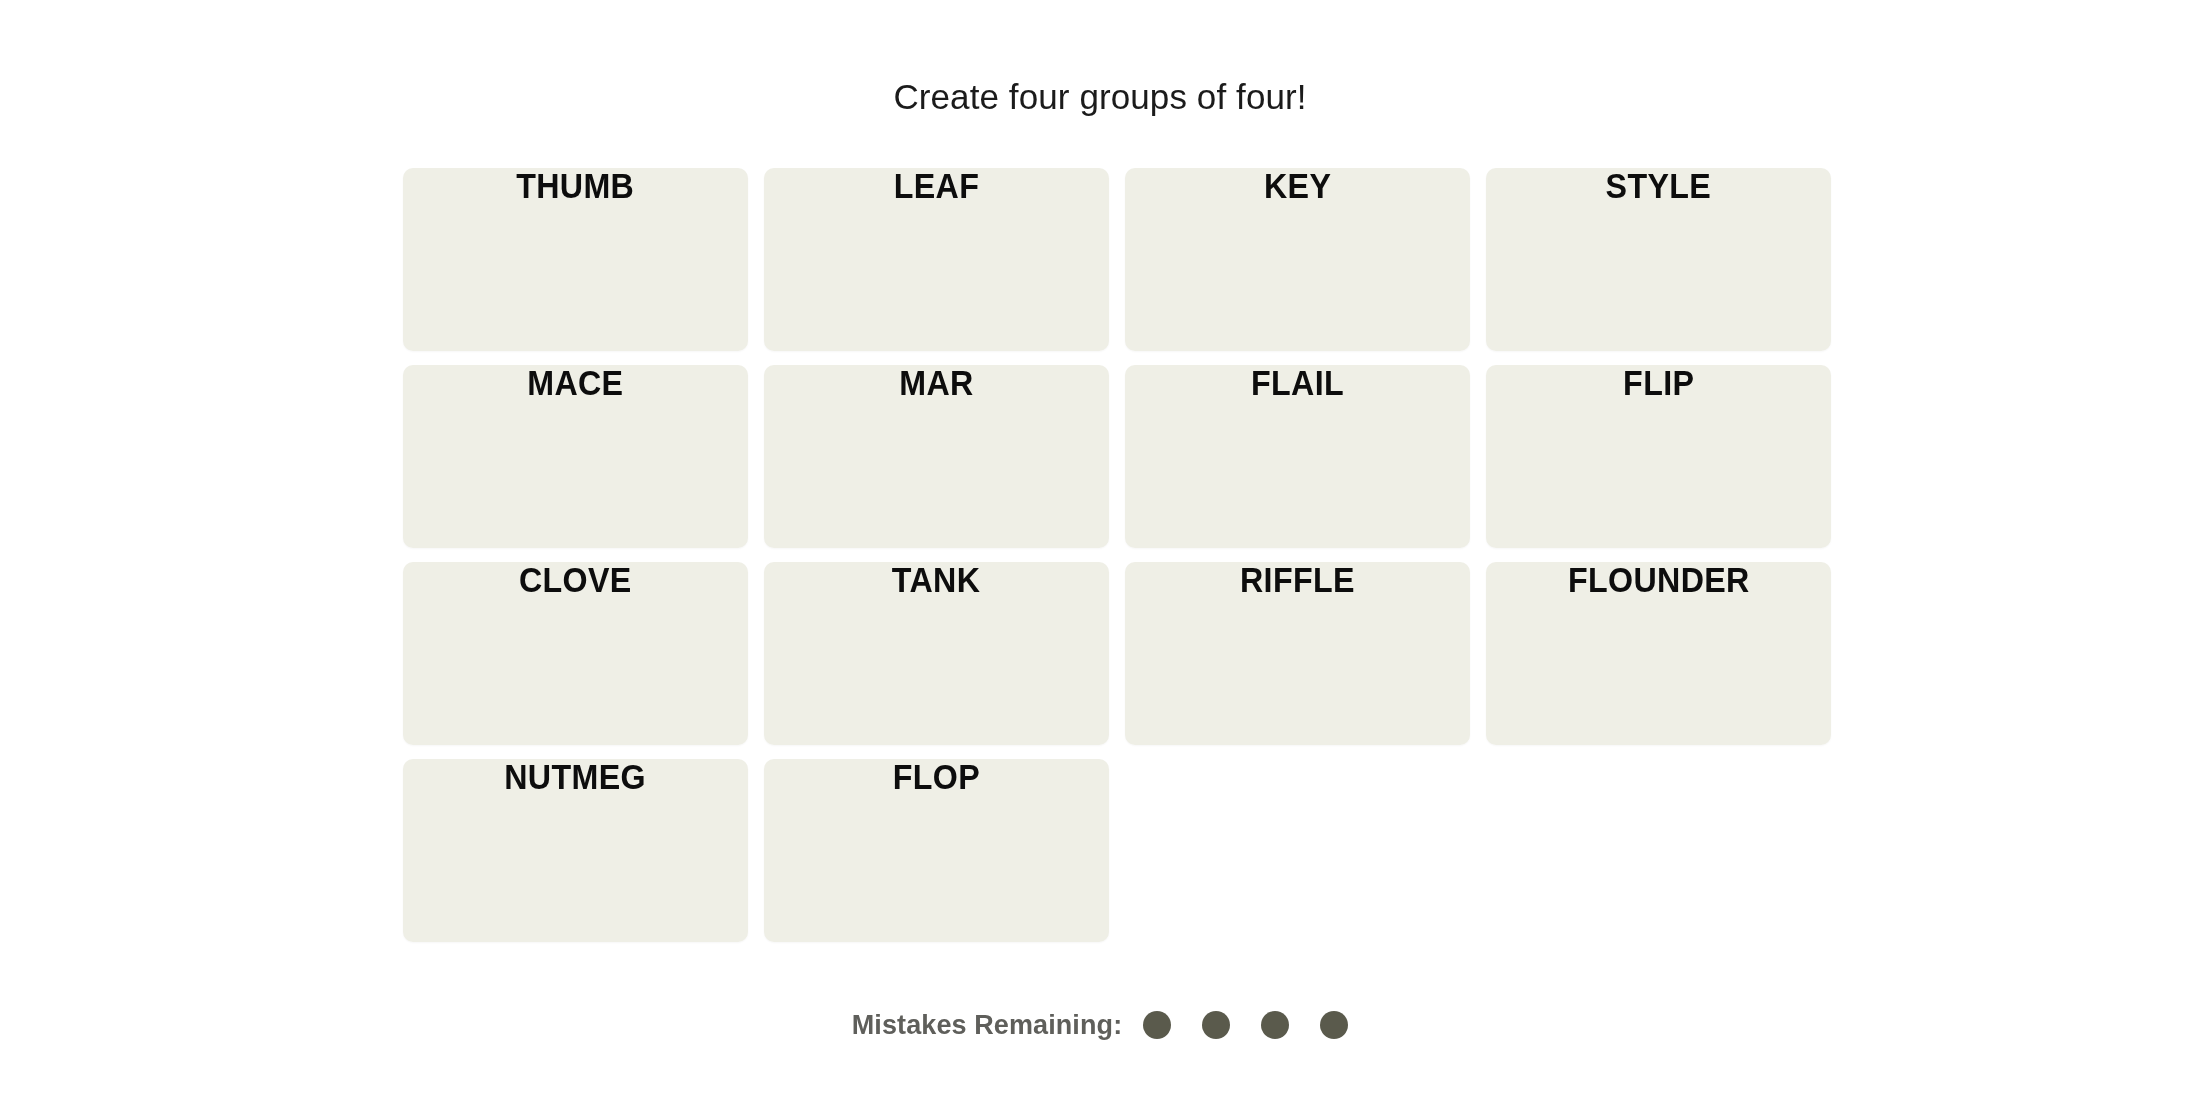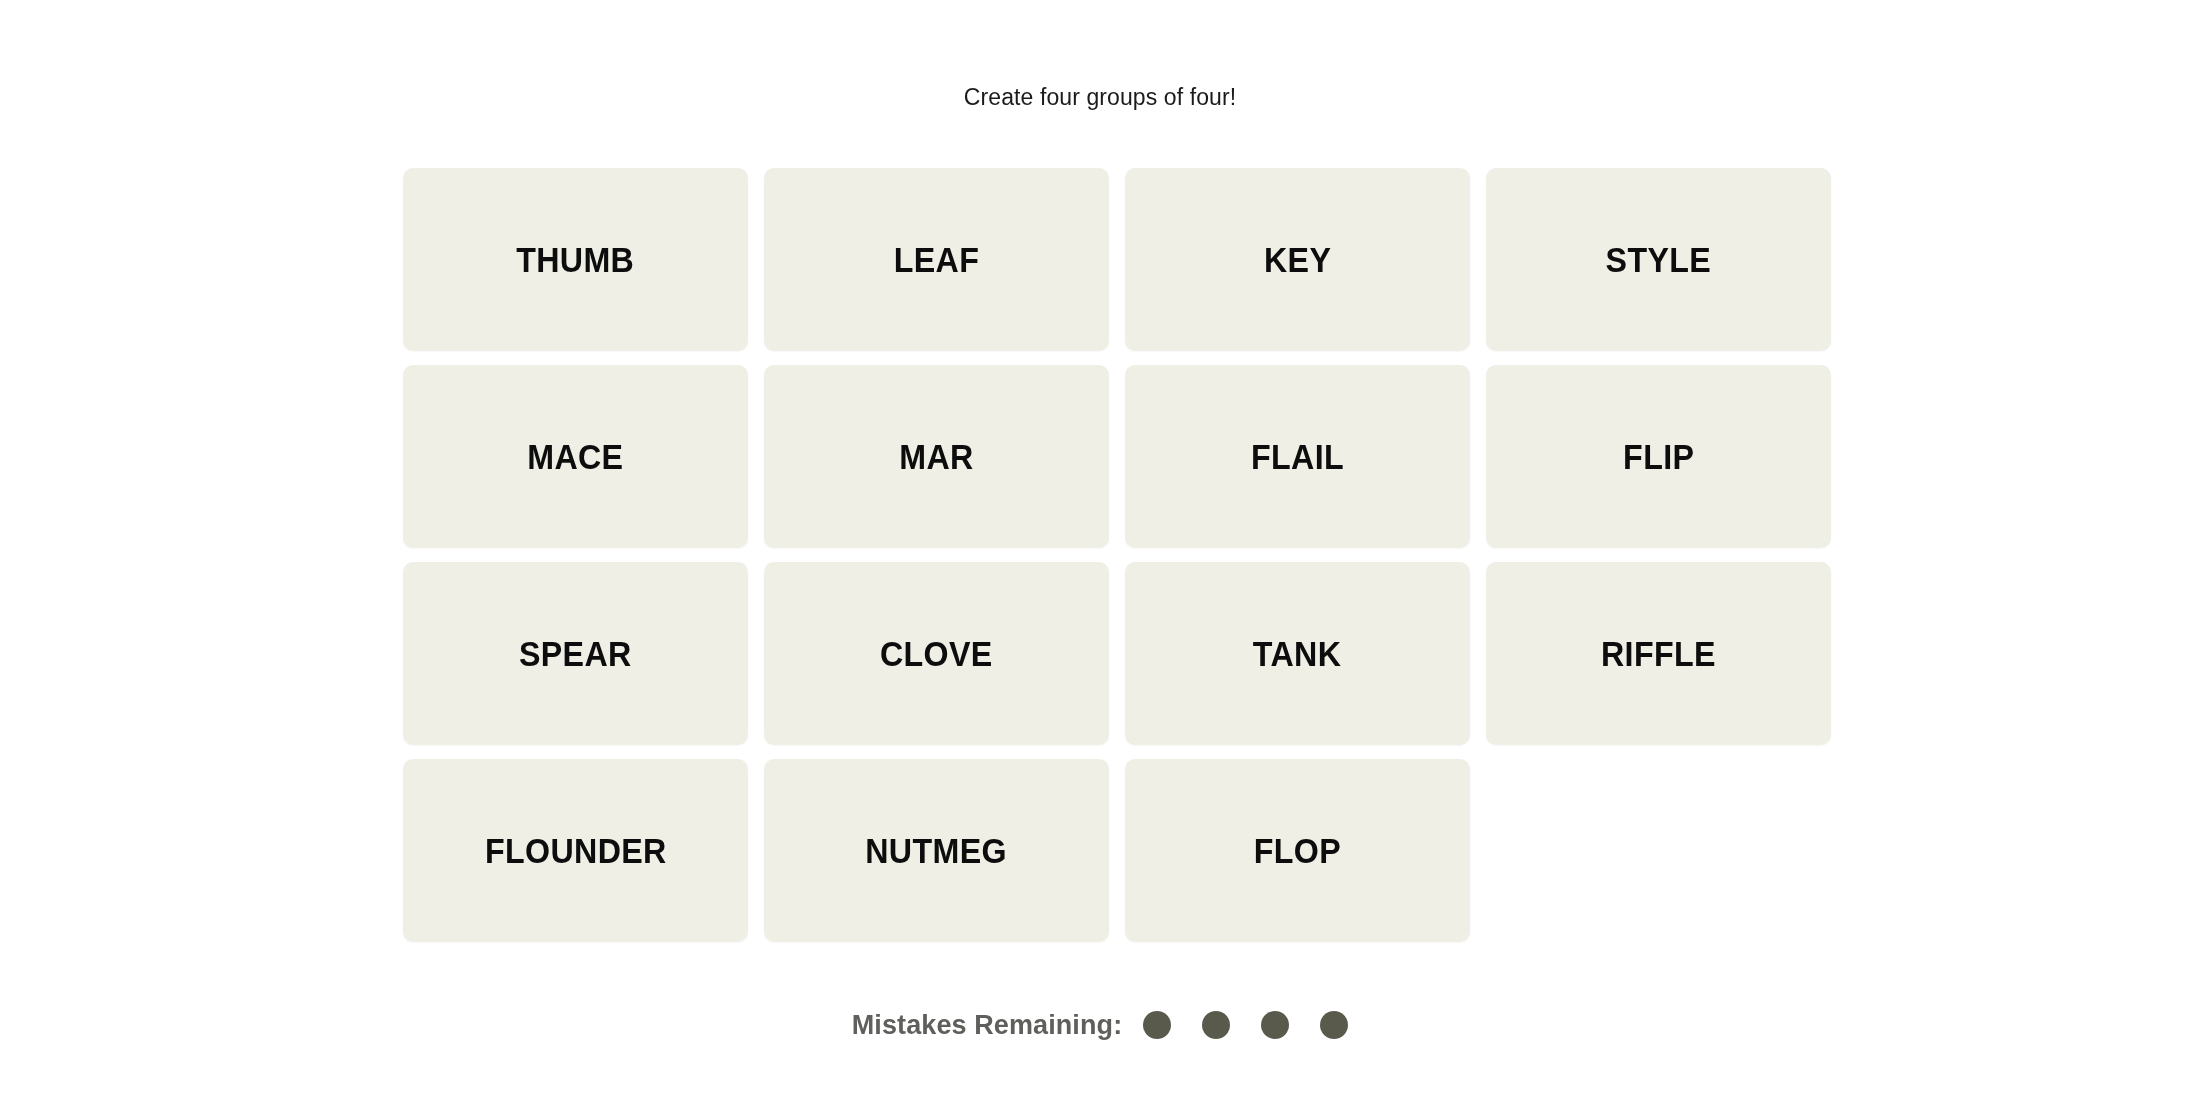--- a/index.html
+++ b/index.html
@@ -28,21 +28,21 @@
   
   .game-title {
     margin: 0;
     padding: 0;
     position: absolute;
     top: 77px;
     left: 0;
     width: 2200px;
     text-align: center;
     font-family: "Liberation Sans", sans-serif;
-    font-size: 23px;
+    font-size: 35px;
     font-weight: 400;
     line-height: 40px;
     color: #1b1b1b;
     letter-spacing: 0.1px;
   }
 
   
   .board {
     position: absolute;
     top: 168px;
@@ -53,21 +53,20 @@
     grid-template-rows: repeat(4, 183px);
     column-gap: 16px;
     row-gap: 14px;
   }
 
   .tile {
     background: #efefe6;
     border-radius: 10px;
     border: none;
     display: flex;
-    align-items: center;
     justify-content: center;
     cursor: pointer;
     padding: 0;
     box-shadow: 0 1px 2px rgba(0,0,0,0.035);
     user-select: none;
     -webkit-user-select: none;
   }
 
   .tile-label {
     font-family: "Liberation Sans Narrow", "Liberation Sans", sans-serif;
@@ -142,23 +141,20 @@
       <button class="tile">
         <span class="tile-label">MAR</span>
       </button>
       <button class="tile">
         <span class="tile-label">FLAIL</span>
       </button>
       <button class="tile">
         <span class="tile-label">FLIP</span>
       </button>
       <button class="tile">
-        <span class="tile-label">SPEAR</span>
-      </button>
-      <button class="tile">
         <span class="tile-label">CLOVE</span>
       </button>
       <button class="tile">
         <span class="tile-label">TANK</span>
       </button>
       <button class="tile">
         <span class="tile-label">RIFFLE</span>
       </button>
       <button class="tile">
         <span class="tile-label">FLOUNDER</span>

